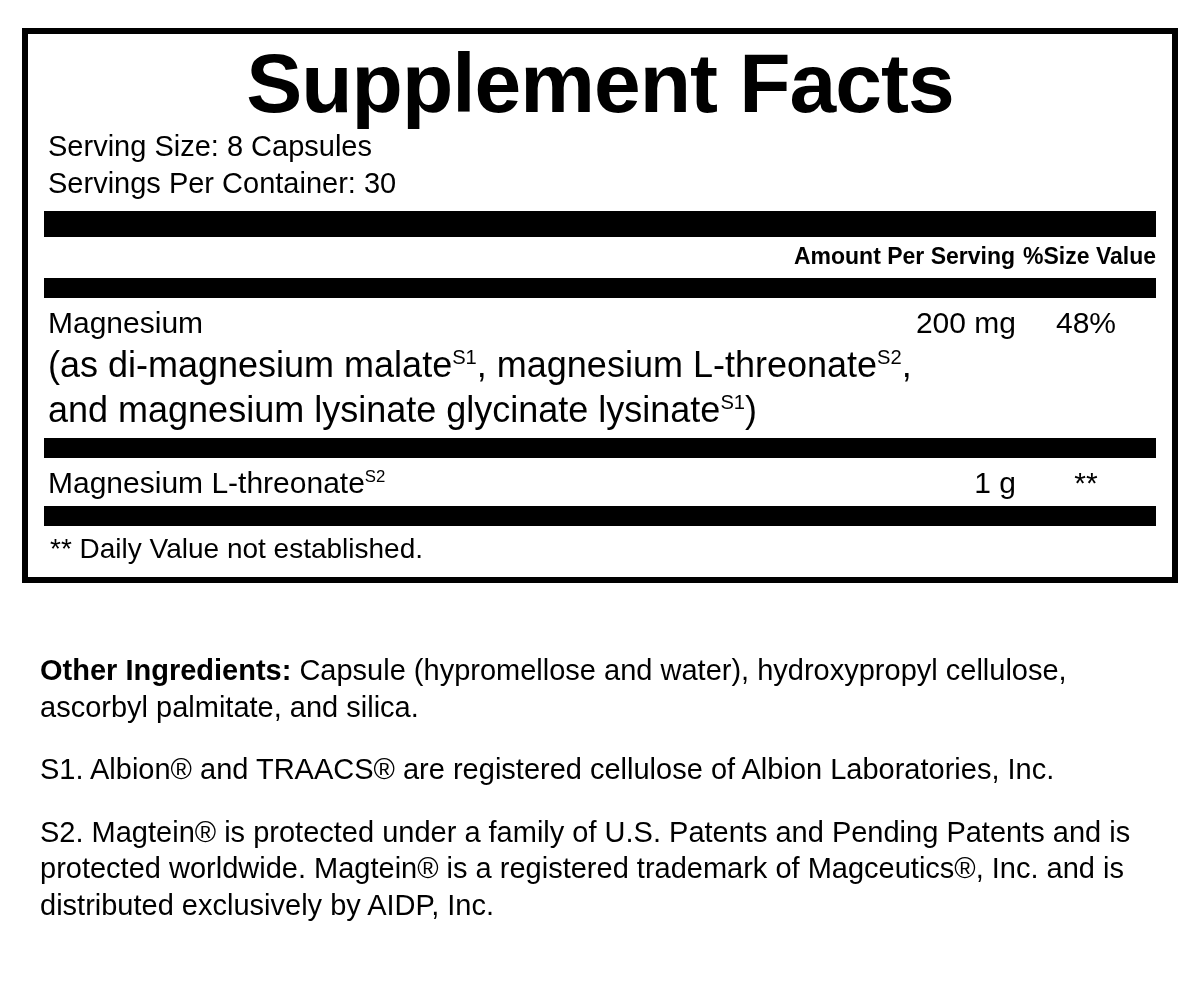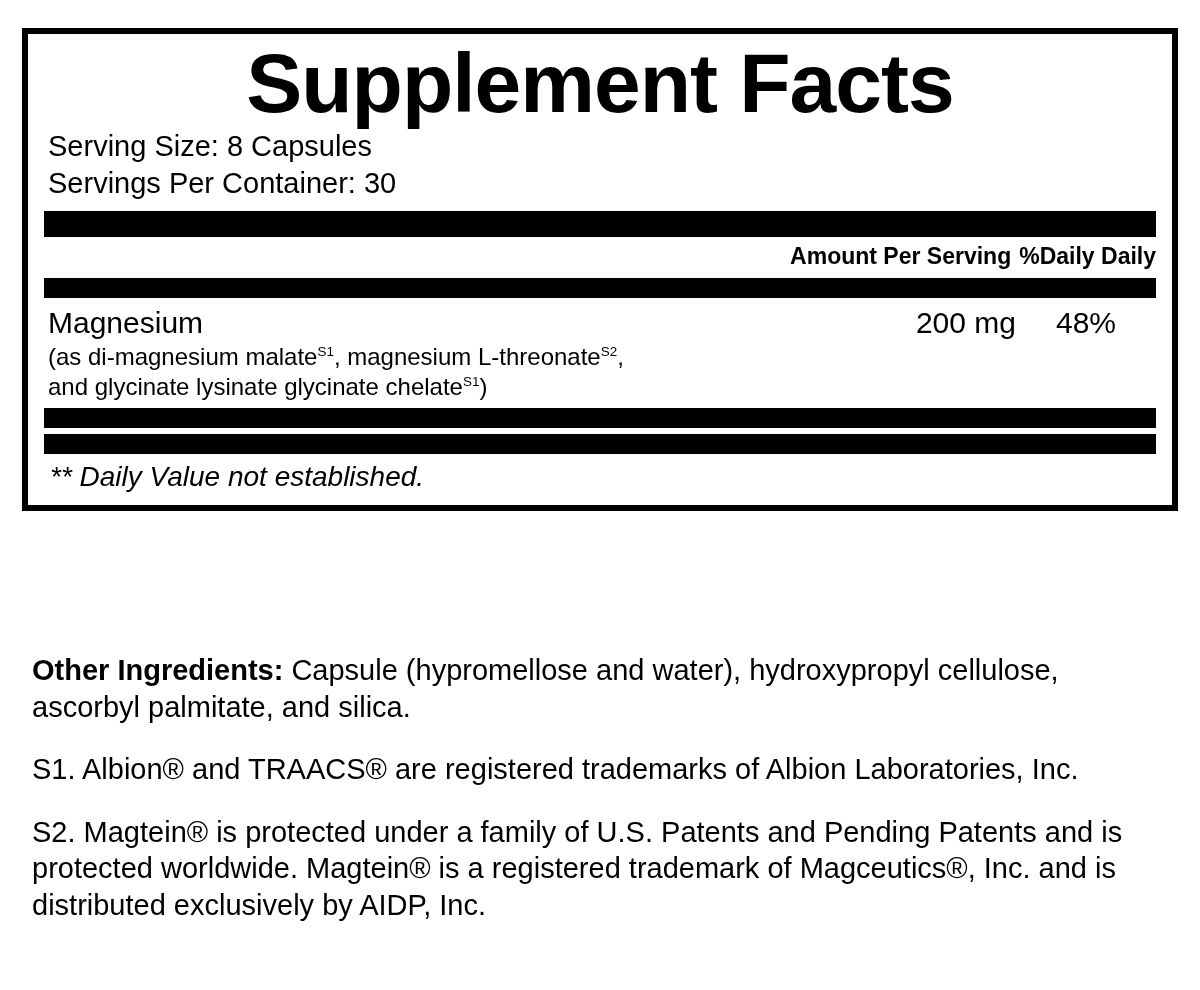--- a/index.html
+++ b/index.html
@@ -86,40 +86,39 @@
   }
   .col-amount {
     flex: 0 0 170px;
     text-align: right;
   }
   .col-dv {
     flex: 0 0 140px;
     text-align: center;
   }
   .sub-desc {
-    font-size: 24px;
+    font-size: 36px;
     line-height: 1.25;
     padding-left: 4px;
     padding-top: 2px;
   }
   sup {
     font-size: 0.56em;
     vertical-align: super;
     line-height: 0;
   }
   .footnote-row {
     font-size: 28px;
     padding: 7px 0 2px 6px;
-    font-style: italic;
   }
 
   
   .below {
     position: absolute;
-    left: 32px;
+    left: 40px;
     top: 652px;
     width: 1140px;
     font-size: 29px;
     line-height: 1.26;
   }
   .below p {
     margin: 0 0 26px 0;
   }
   .below p:last-child { margin-bottom: 12px; }
   .below b { font-weight: bold; }
@@ -135,48 +134,53 @@
 
     <div class="sf-serving">
       <div>Serving Size: 8 Capsules</div>
       <div>Servings Per Container: 30</div>
     </div>
 
     <div class="bar-thick"></div>
 
     <div class="amount-header">
       <span class="aps">Amount Per Serving</span>
-      <span class="dv">%Daily Daily</span>
+      <span class="dv">%Size Value</span>
     </div>
 
     <div class="bar-med"></div>
 
     <div class="nutrient-row">
       <div class="nutrient-name">Magnesium</div>
       <div class="col-amount">200 mg</div>
       <div class="col-dv">48%</div>
     </div>
 
     <div class="sub-desc">
       <div>
         <span>(as di-magnesium malate</span><sup>S1</sup><span>, magnesium L-threonate</span><sup>S2</sup><span>,</span>
       </div>
       <div>
-        <span>and glycinate lysinate glycinate chelate</span><sup>S1</sup><span>)</span>
+        <span>and magnesium lysinate glycinate lysinate</span><sup>S1</sup><span>)</span>
       </div>
     </div>
 
     <div class="bar-med"></div>
 
+    <div class="nutrient-row">
+      <div class="nutrient-name"><span>Magnesium L-threonate</span><sup>S2</sup></div>
+      <div class="col-amount">1 g</div>
+      <div class="col-dv">**</div>
+    </div>
 
     <div class="bar-med"></div>
 
     <div class="footnote-row">** Daily Value not established.</div>
 
   </div>
 
   <div class="below">
     <p><b>Other Ingredients:</b><span> Capsule (hypromellose and water), hydroxypropyl cellulose, ascorbyl palmitate, and silica.</span></p>
-    <p>S1. Albion® and TRAACS® are registered trademarks of Albion Laboratories, Inc.</p>
+    <p>S1. Albion® and TRAACS® are registered cellulose of Albion Laboratories, Inc.</p>
     <p>S2. Magtein® is protected under a family of U.S. Patents and Pending Patents and is protected worldwide. Magtein® is a registered trademark of Magceutics®, Inc. and is distributed exclusively by AIDP, Inc.</p>
   </div>
 
 </div>
 
 </body></html>

